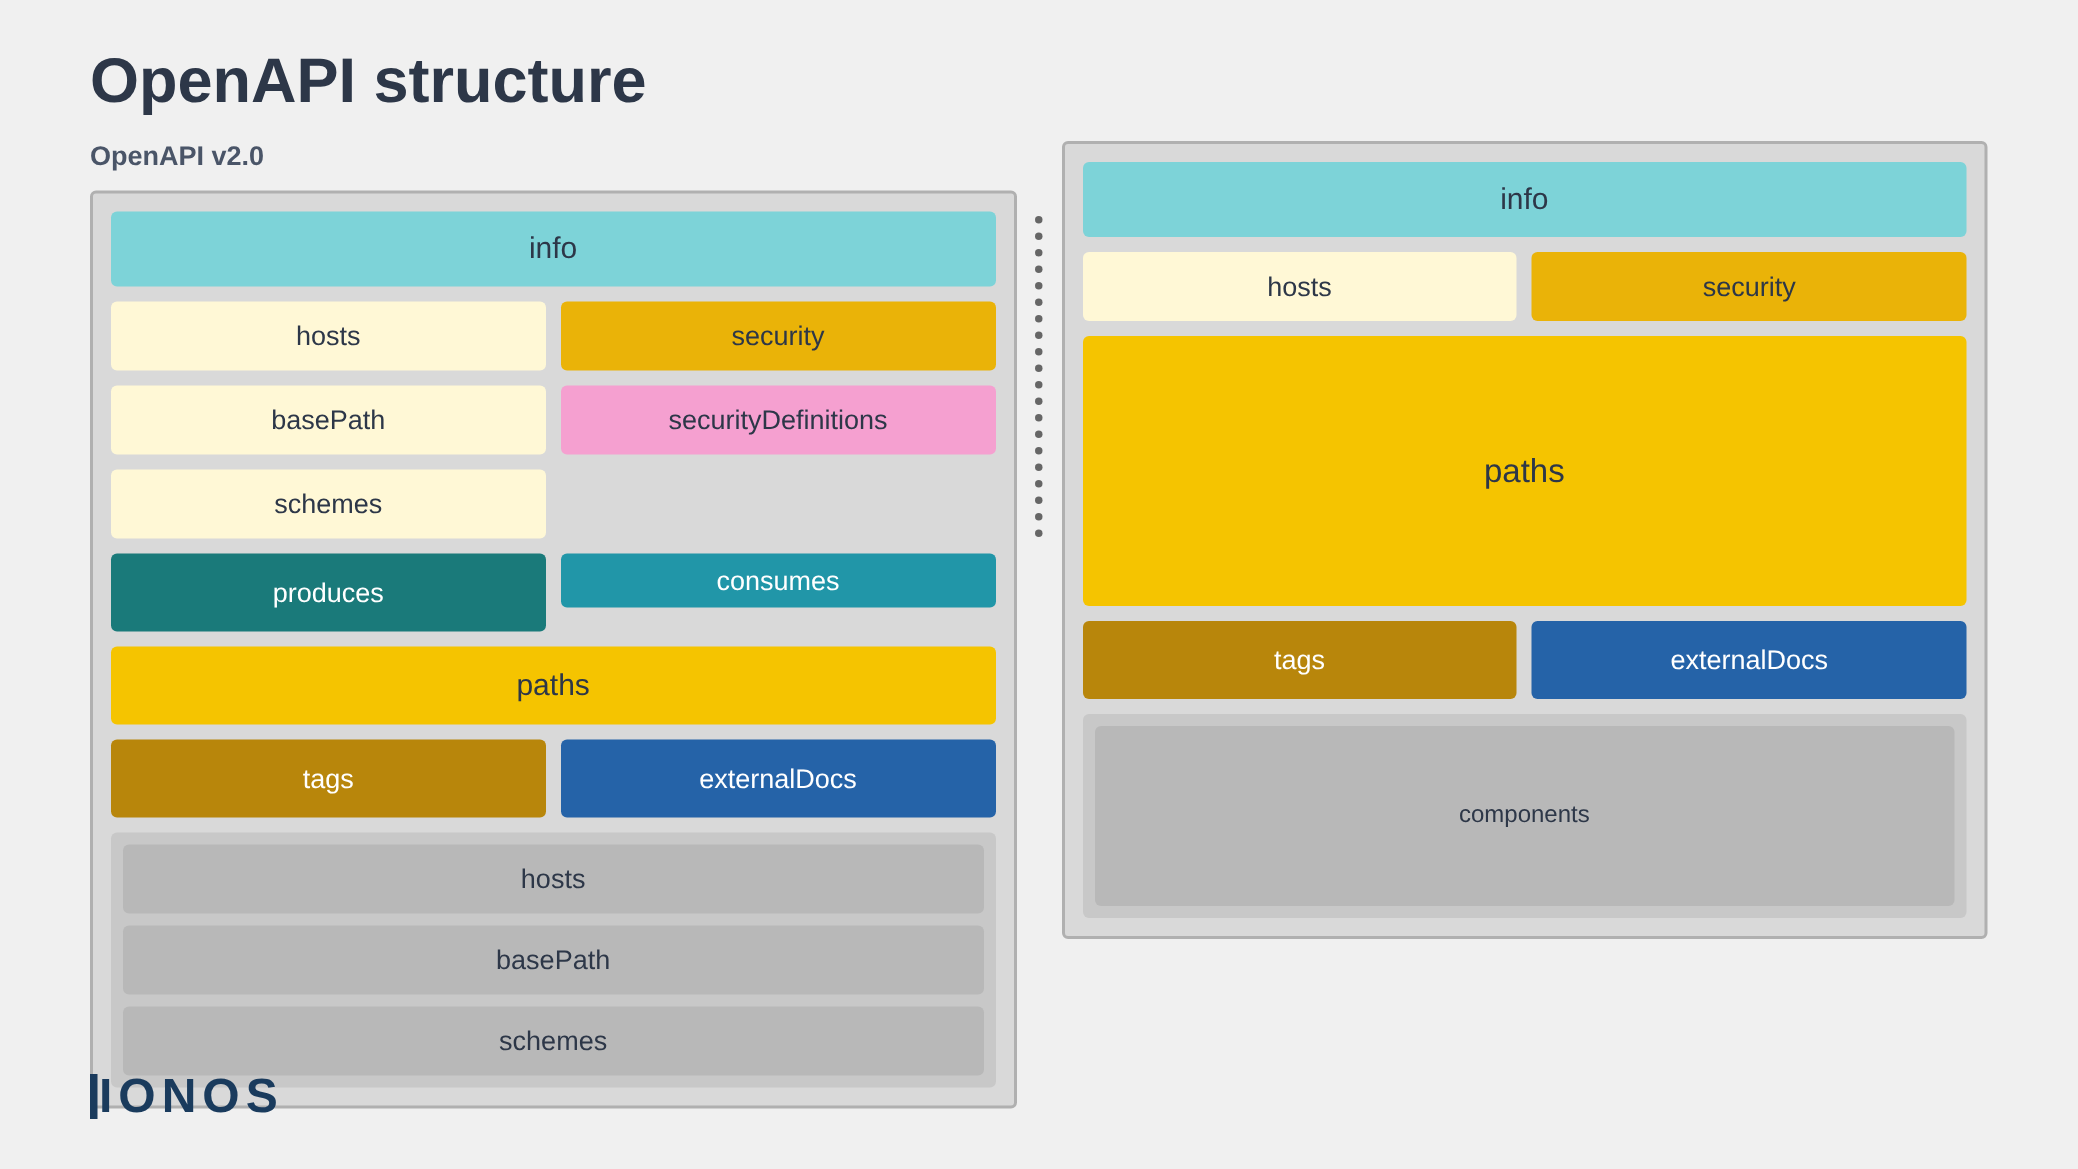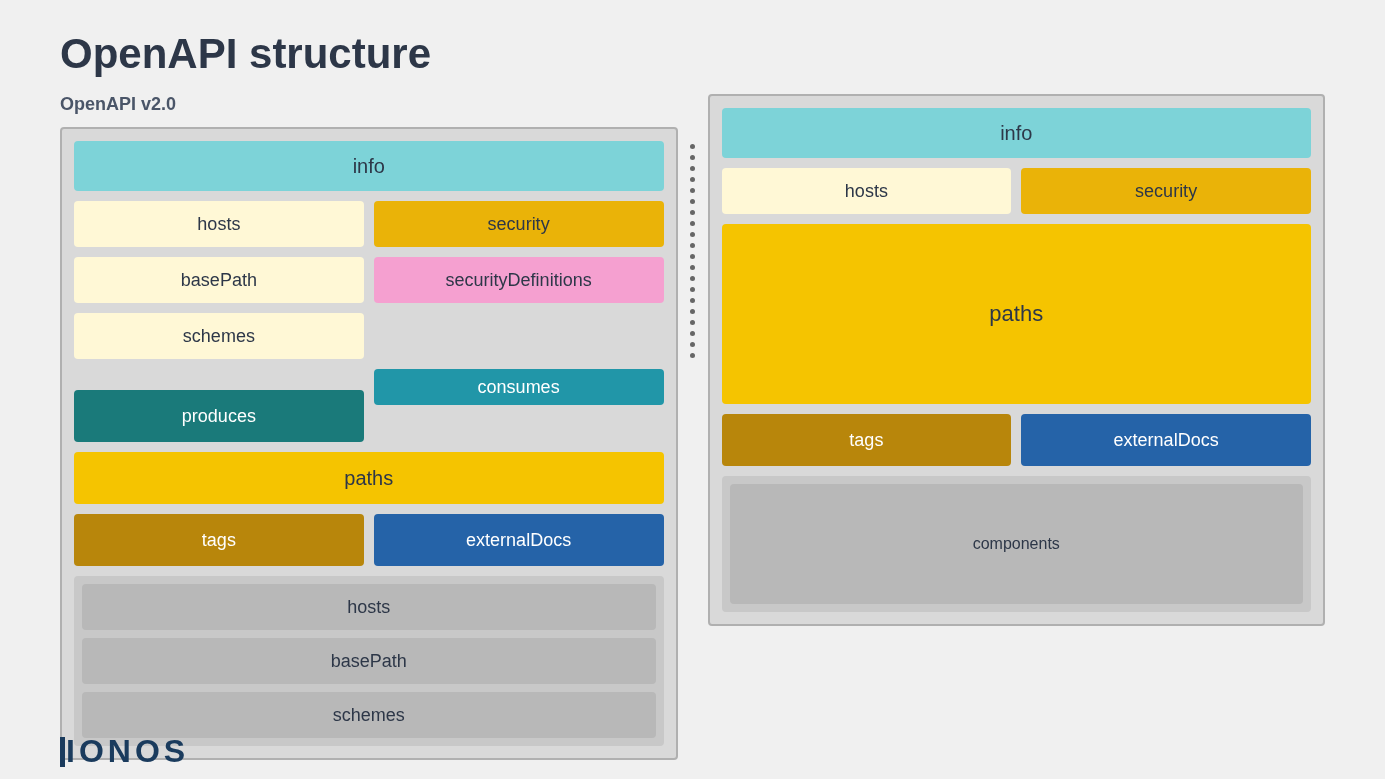--- a/index.html
+++ b/index.html
@@ -110,21 +110,20 @@
     .block-security-defs {
       background: #f5a0d0;
       color: #2d3748;
       height: 46px;
     }
 
     .block-produces {
       background: #1a7a7a;
       color: #fff;
       height: 52px;
-      margin-top: 21px;
     }
 
     .block-consumes {
       background: #2196a8;
       color: #fff;
       height: 52px;
     }
 
     .block-paths {
       background: #f5c400;

